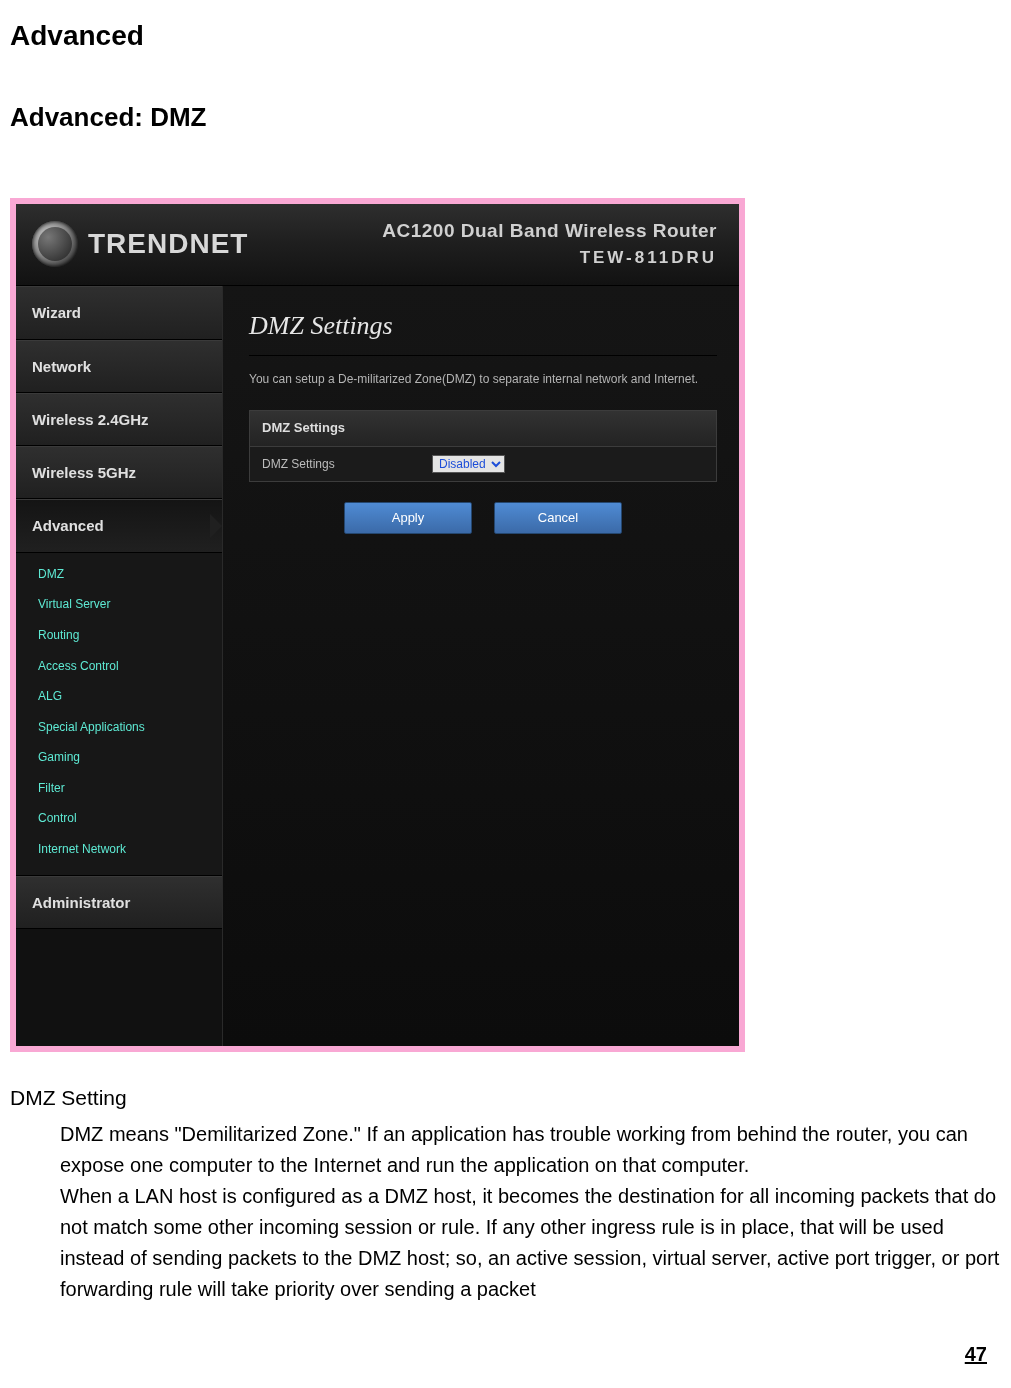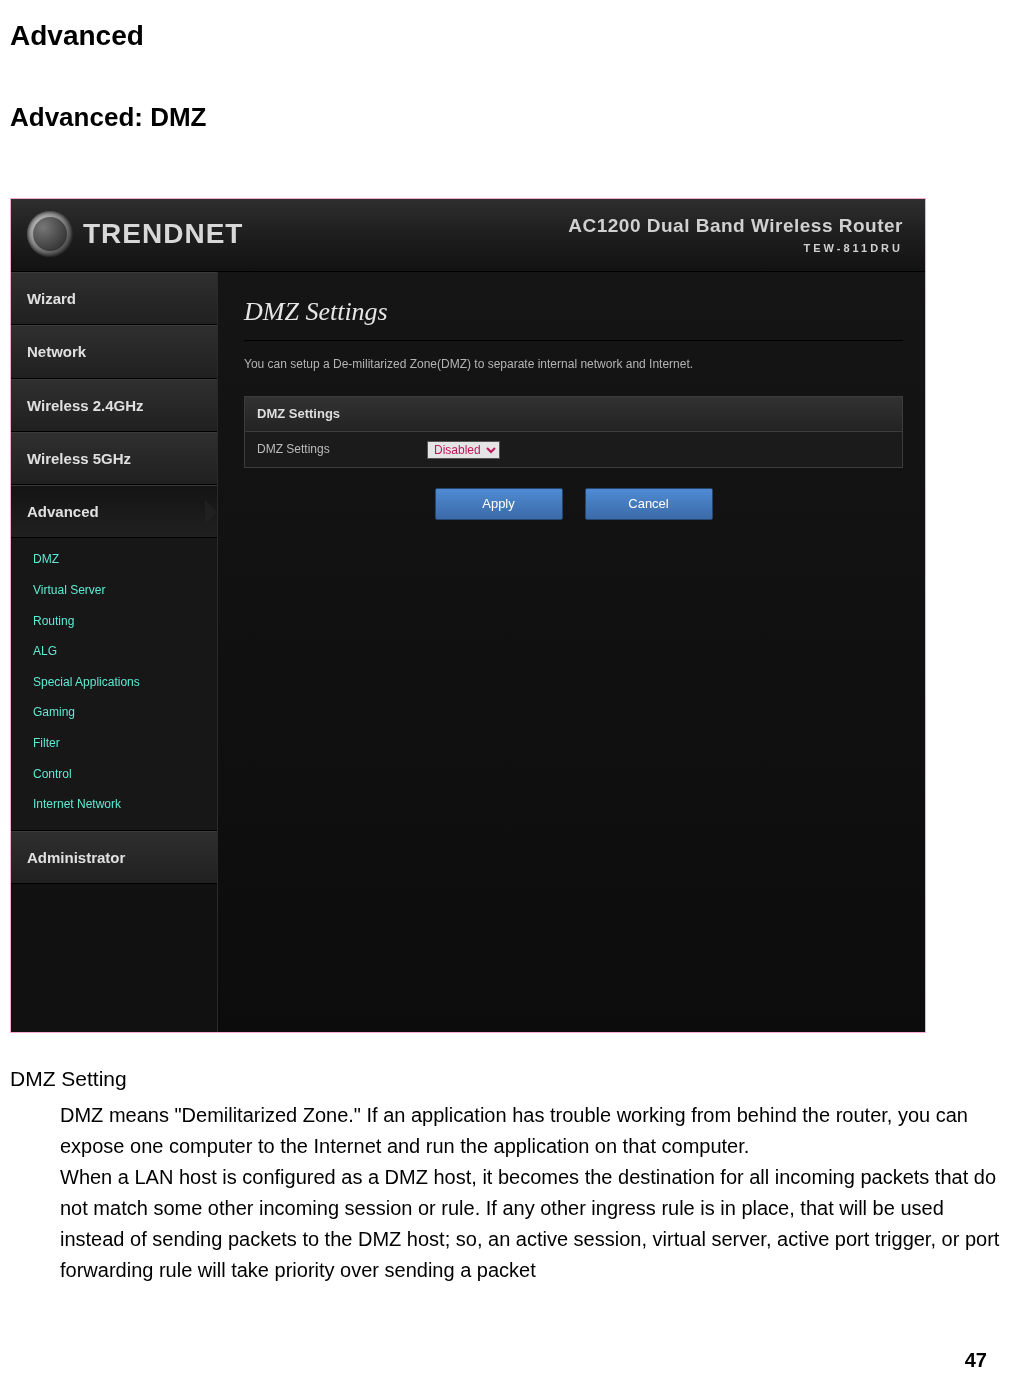--- a/index.html
+++ b/index.html
@@ -9,23 +9,23 @@
     width: 1011px;
     padding: 10px 10px 30px 10px;
     color: #000;
     font-size: 20px;
     line-height: 1.55;
   }
   .h1 { font-weight: bold; font-size: 28px; margin: 4px 0 40px 0; }
   .h2 { font-weight: bold; font-size: 26px; margin: 0 0 60px 0; }
 
   .router-ui {
-    width: 916px;
+    width: 735px;
     margin: 0 auto 30px 0;
-    border: 1px solid #f9a8d4;
+    border: 6px solid #f9a8d4;
     background: #0f0f0f;
     font-family: Verdana, Arial, sans-serif;
     font-size: 13px;
     color: #c8c8c8;
   }
   .ru-header {
     background: linear-gradient(#2e2e2e,#1e1e1e,#121212);
     display: flex;
     justify-content: space-between;
     align-items: center;
@@ -51,21 +51,21 @@
     font-family: "Arial Black", Arial, sans-serif;
     font-weight: 900;
     font-size: 28px;
     color: #d8d8d8;
     letter-spacing: 1px;
   }
   .ru-product {
     text-align: right; color:#d0d0d0;
   }
   .ru-product .line1 { font-size: 19px; font-weight: bold; letter-spacing: .5px; }
-  .ru-product .line2 { font-size: 11px; font-weight: bold; letter-spacing: 3px; }
+  .ru-product .line2 { font-size: 17px; font-weight: bold; letter-spacing: 3px; }
 
   .ru-body { display:flex; background:#000; }
   .ru-sidebar {
     width: 206px;
     background: #111;
     display:flex; flex-direction:column;
   }
   .nav-item {
     padding: 14px 16px;
     color: #e0e0e0;
@@ -128,39 +128,39 @@
     color:#dedede; font-weight:bold; font-size:13px;
     padding:7px 12px;
     border-bottom:1px solid #3c3c3c;
   }
   .panel-row {
     display:flex; align-items:center;
     padding:8px 12px;
   }
   .panel-row .lbl { width:170px; color:#bcbcbc; font-size:12px; }
   .panel-row select {
-    background:#e4e4e4; color:#be185d; font-size:12px;
+    background:#e4e4e4; color:#1d4ed8; font-size:12px;
     border:1px solid #555; padding:0 2px;
   }
   .btn-row {
     display:flex; justify-content:center; gap:22px; margin-top:20px;
   }
   .btn {
     min-width:128px; text-align:center;
     padding:5px 0;
     background: linear-gradient(#4f8bd4,#3b6aa8);
     color:#fff; font-size:13px;
     border:1px solid #25476f; border-radius:2px;
     cursor:pointer;
   }
 
   .doc-body { margin-top: 12px; }
   .doc-heading { font-size:21px; margin-bottom:4px; }
   .doc-para { margin-left: 50px; max-width: 940px; }
-  .page-num { position: fixed; right: 24px; bottom: 12px; font-weight:bold; font-size:20px; }
+  .page-num { position: fixed; right: 24px; bottom: 18px; font-weight:bold; font-size:20px;text-decoration:underline; }
 </style>
 </head>
 <body>
 
 <div class="h1">Advanced</div>
 <div class="h2">Advanced: DMZ</div>
 
 <div class="router-ui">
   <div class="ru-header">
     <div class="ru-logo">
@@ -176,20 +176,21 @@
     <div class="ru-sidebar">
       <div class="nav-item">Wizard</div>
       <div class="nav-item">Network</div>
       <div class="nav-item">Wireless 2.4GHz</div>
       <div class="nav-item">Wireless 5GHz</div>
       <div class="nav-item active">Advanced</div>
       <div class="subnav">
         <div class="sub">DMZ</div>
         <div class="sub">Virtual Server</div>
         <div class="sub">Routing</div>
+        <div class="sub">Access Control</div>
         <div class="sub">ALG</div>
         <div class="sub">Special Applications</div>
         <div class="sub">Gaming</div>
         <div class="sub">Filter</div>
         <div class="sub">Control</div>
         <div class="sub">Internet Network</div>
       </div>
       <div class="nav-item">Administrator</div>
     </div>
     <div class="ru-content">

